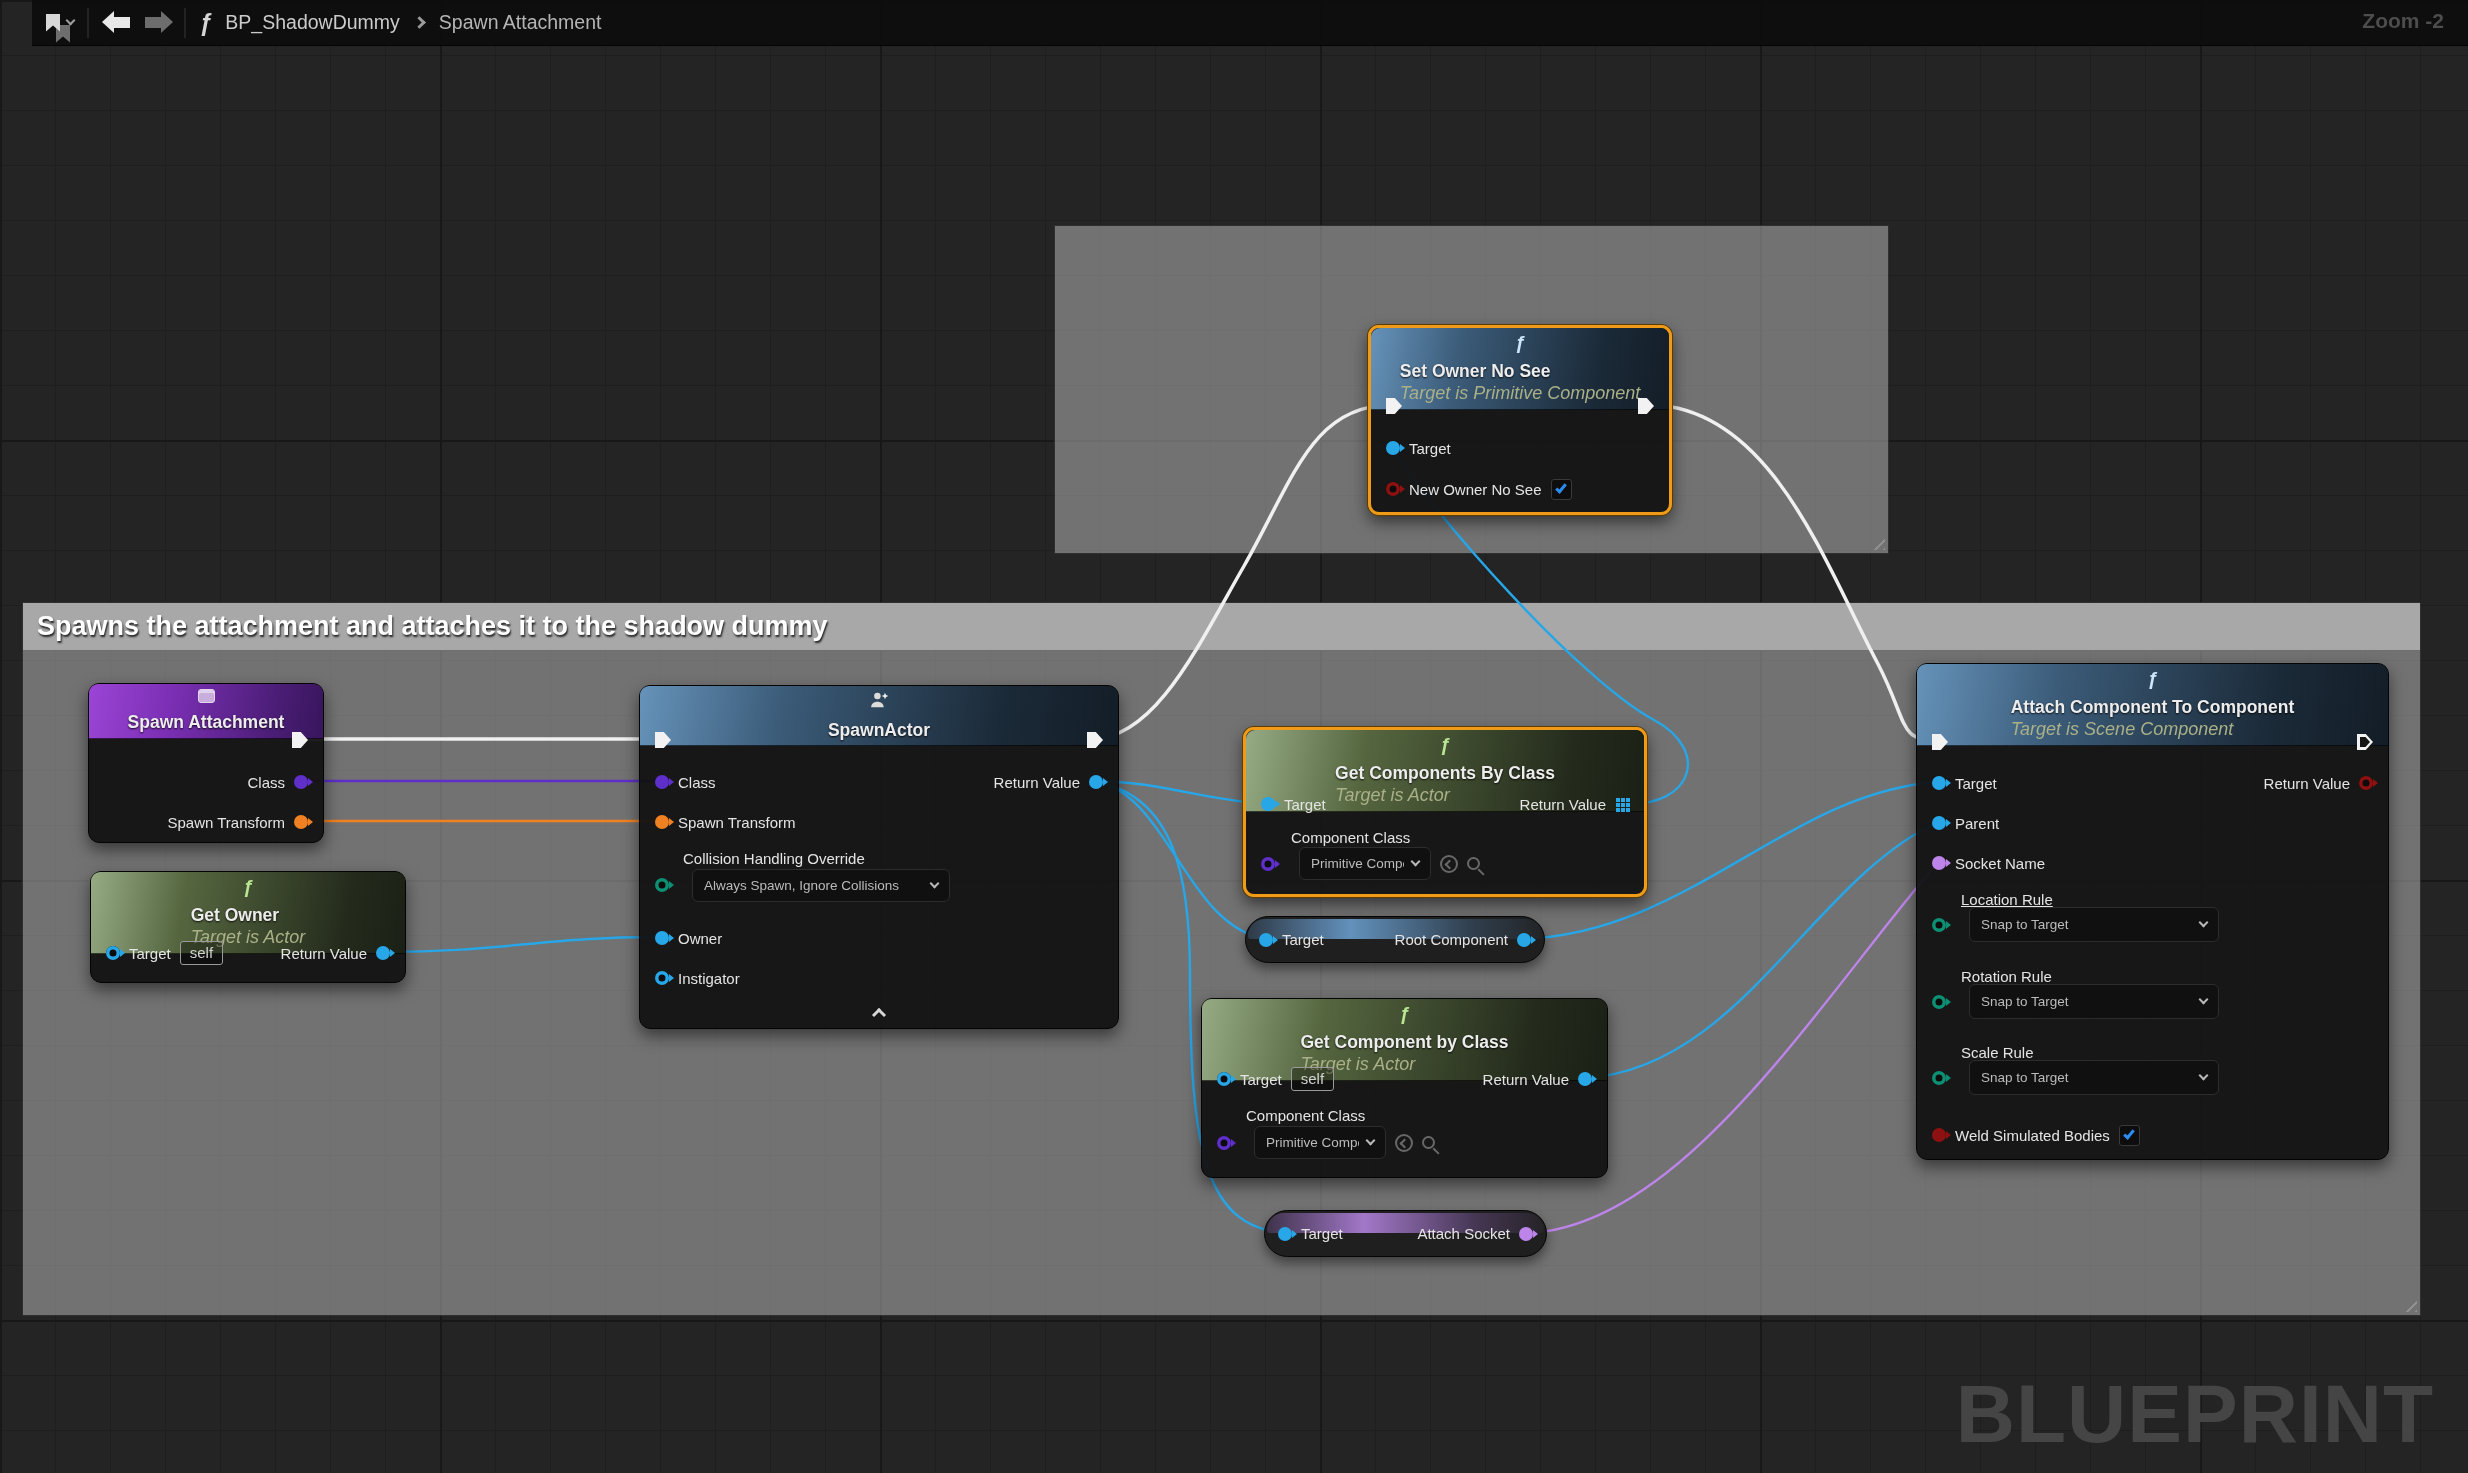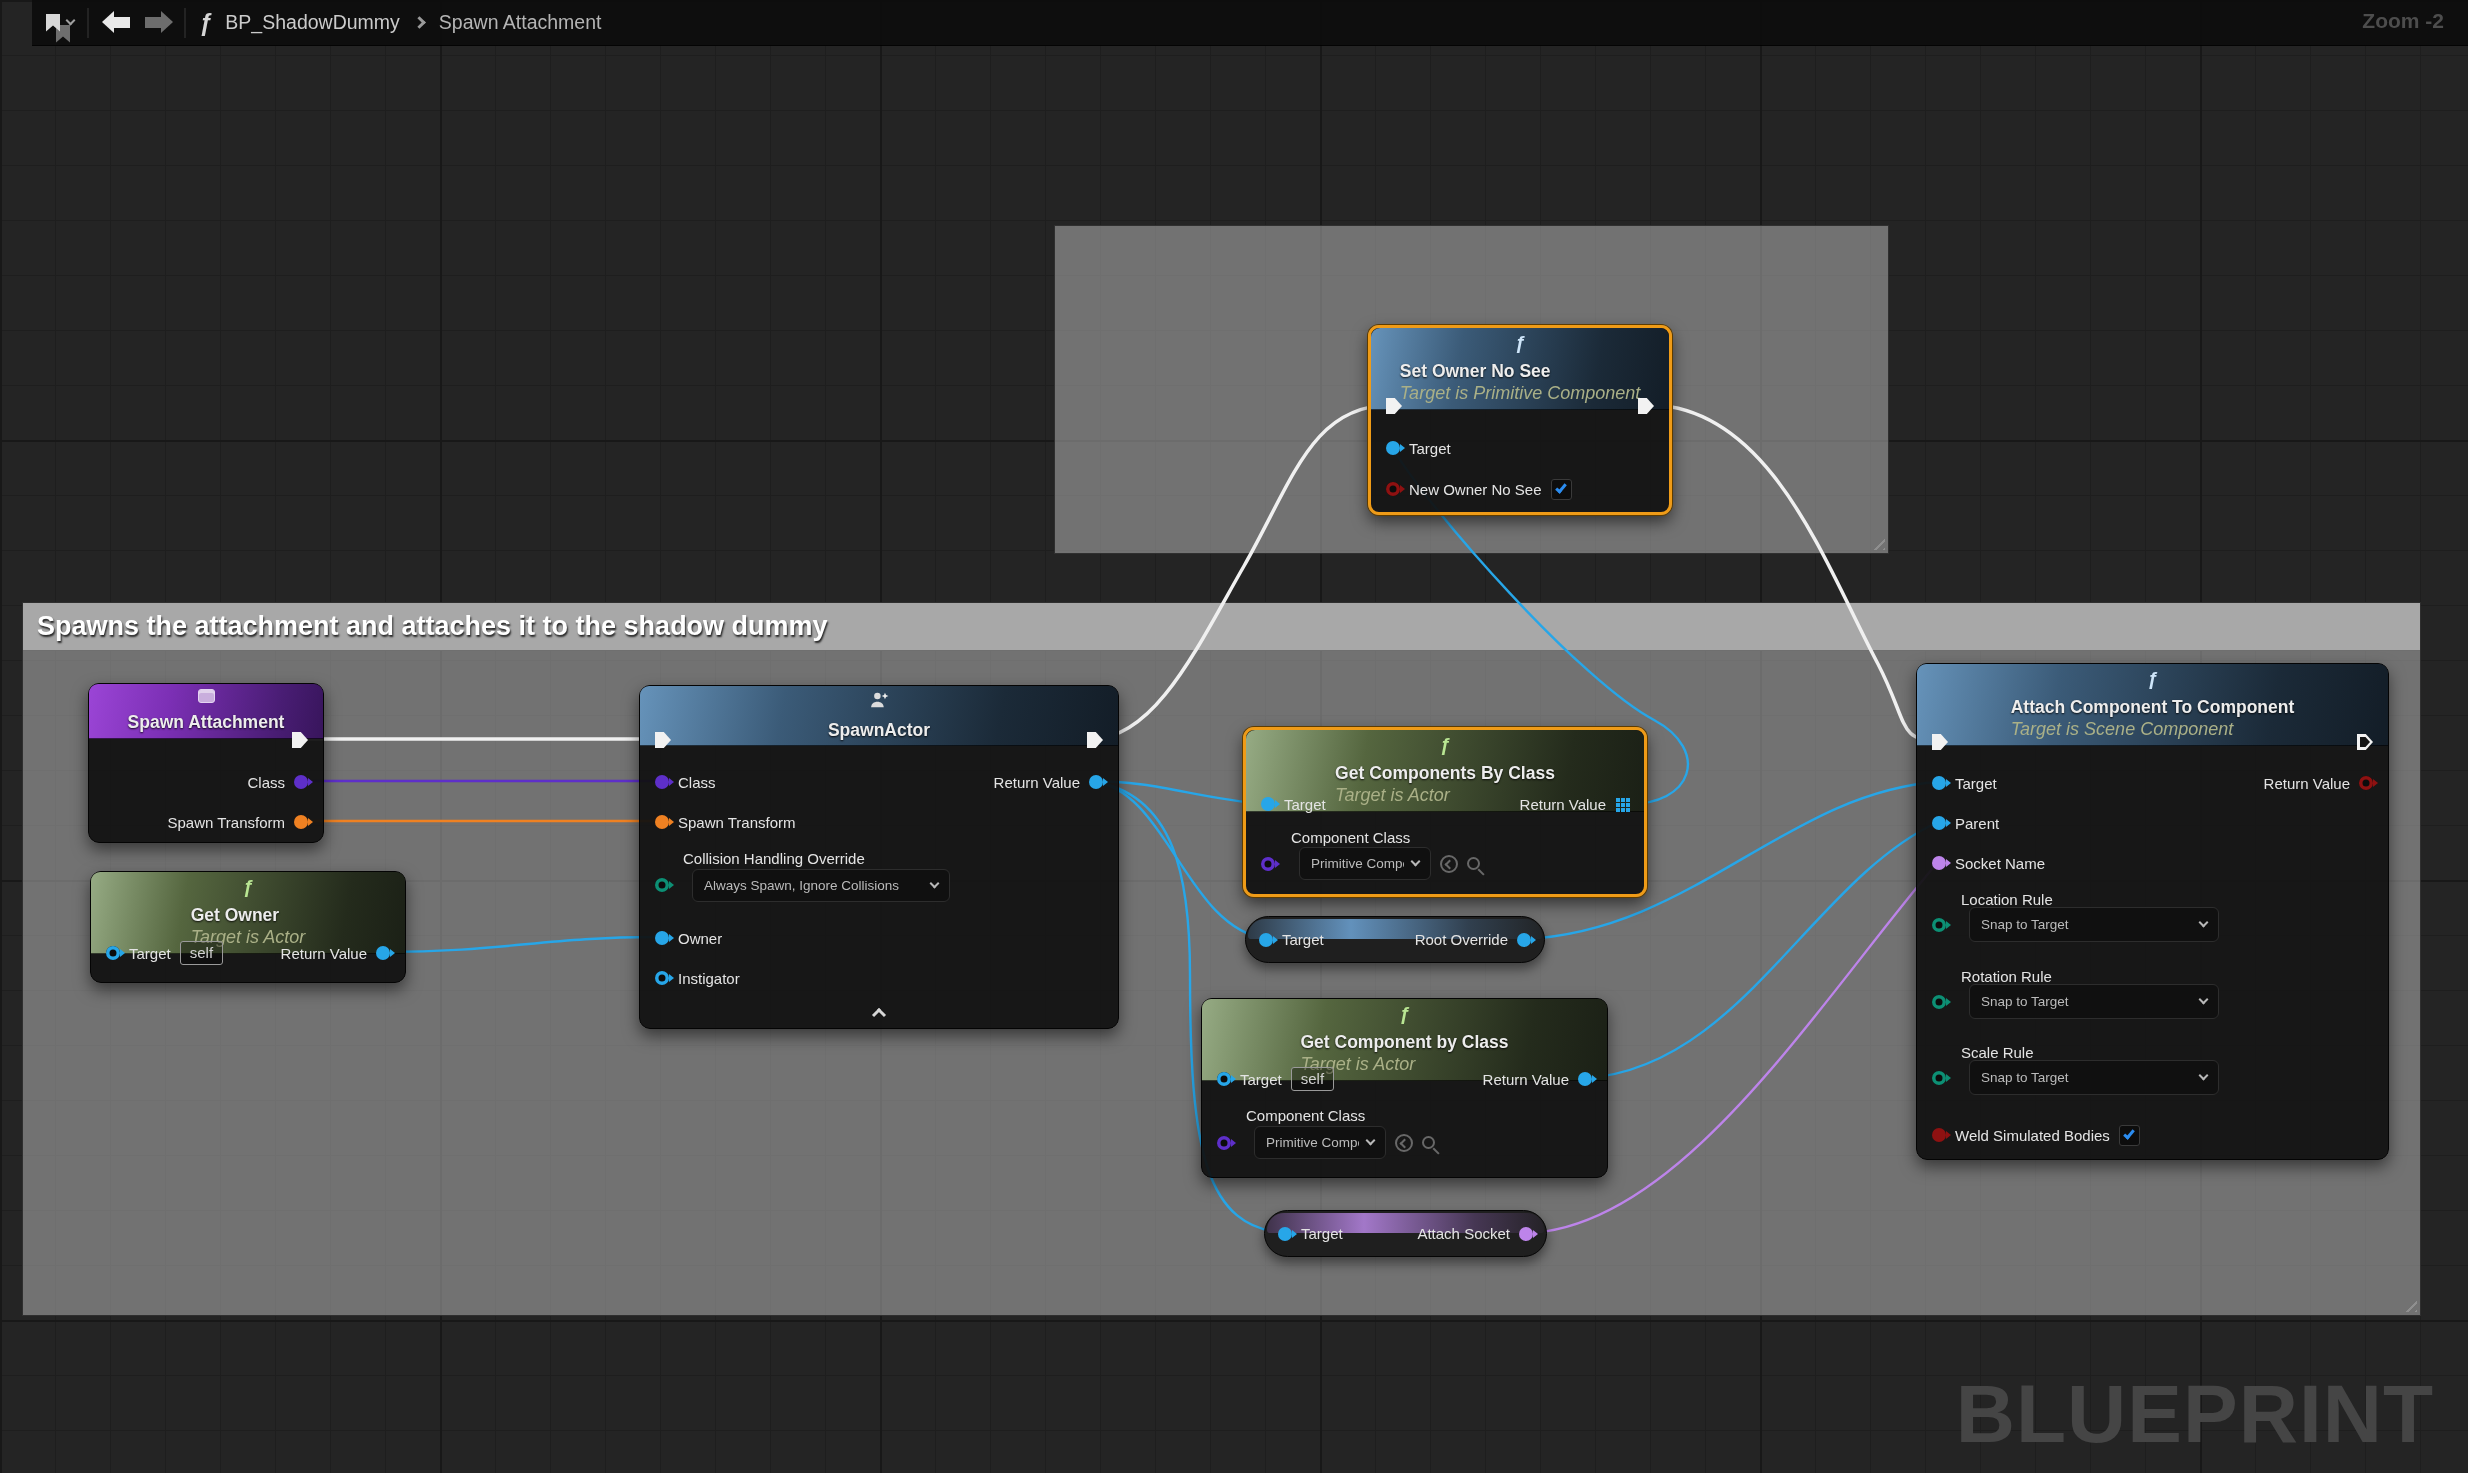--- a/index.html
+++ b/index.html
@@ -290,21 +290,21 @@
     </div>
   </div>
 
   <div class="pill" style="left:1245px;top:916px;width:300px;">
     <span class="sheen blue"></span>
     <span style="display:flex;align-items:center;gap:9px;position:relative;">
       <span class="pin fill c-obj"></span>
       <span class="plabel">Target</span>
     </span>
     <span style="display:flex;align-items:center;gap:9px;position:relative;">
-      <span class="plabel">Root Override</span>
+      <span class="plabel">Root Component</span>
       <span class="pin fill c-obj"></span>
     </span>
   </div>
 
   <div class="node" style="left:1201px;top:998px;width:407px;height:180px;">
     <div class="nhead hd-green">
       <span class="fn-icon fn-green"></span>
       <div class="ht">
         <div class="title">Get Component by Class</div>
         <div class="subtitle">Target is Actor</div>
@@ -366,21 +366,21 @@
       <span class="pin hollow c-bool"></span>
     </div>
     <div class="row in" style="top:145px;">
       <span class="pin fill c-obj"></span>
       <span class="plabel">Parent</span>
     </div>
     <div class="row in" style="top:185px;">
       <span class="pin fill c-name"></span>
       <span class="plabel">Socket Name</span>
     </div>
-    <div class="sublabel" style="left:44px;top:227px;">Location Rule</div>
+    <div class="sublabel" style="left:44px;top:227px;text-decoration:underline;">Location Rule</div>
     <div class="row in" style="top:243px;height:35px;">
       <span class="pin hollow c-enum"></span>
       <div class="dd" style="width:250px;margin-left:14px;height:35px;">
         <span class="ddtext">Snap to Target</span>
         <span class="chev"></span>
       </div>
     </div>
     <div class="sublabel" style="left:44px;top:304px;">Rotation Rule</div>
     <div class="row in" style="top:320px;height:35px;">
       <span class="pin hollow c-enum"></span>

